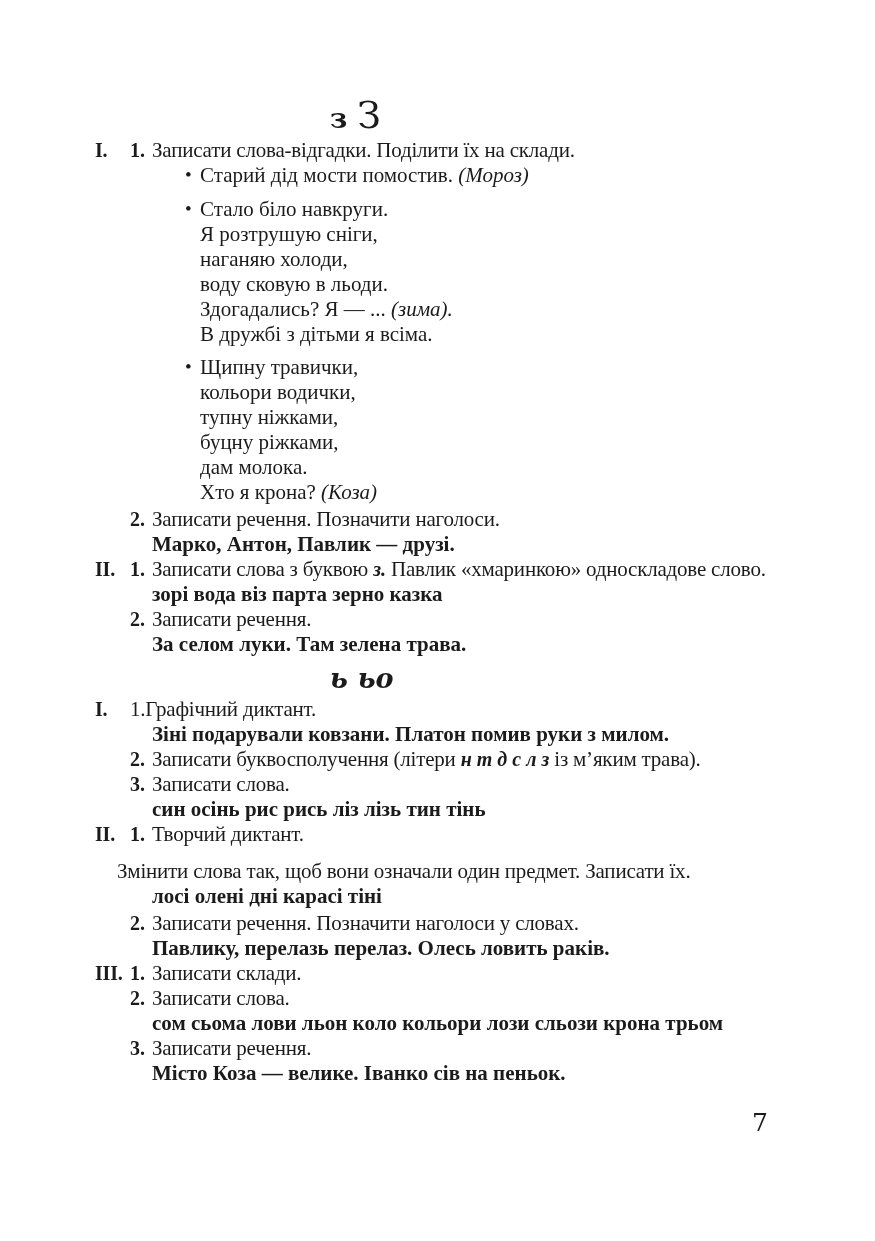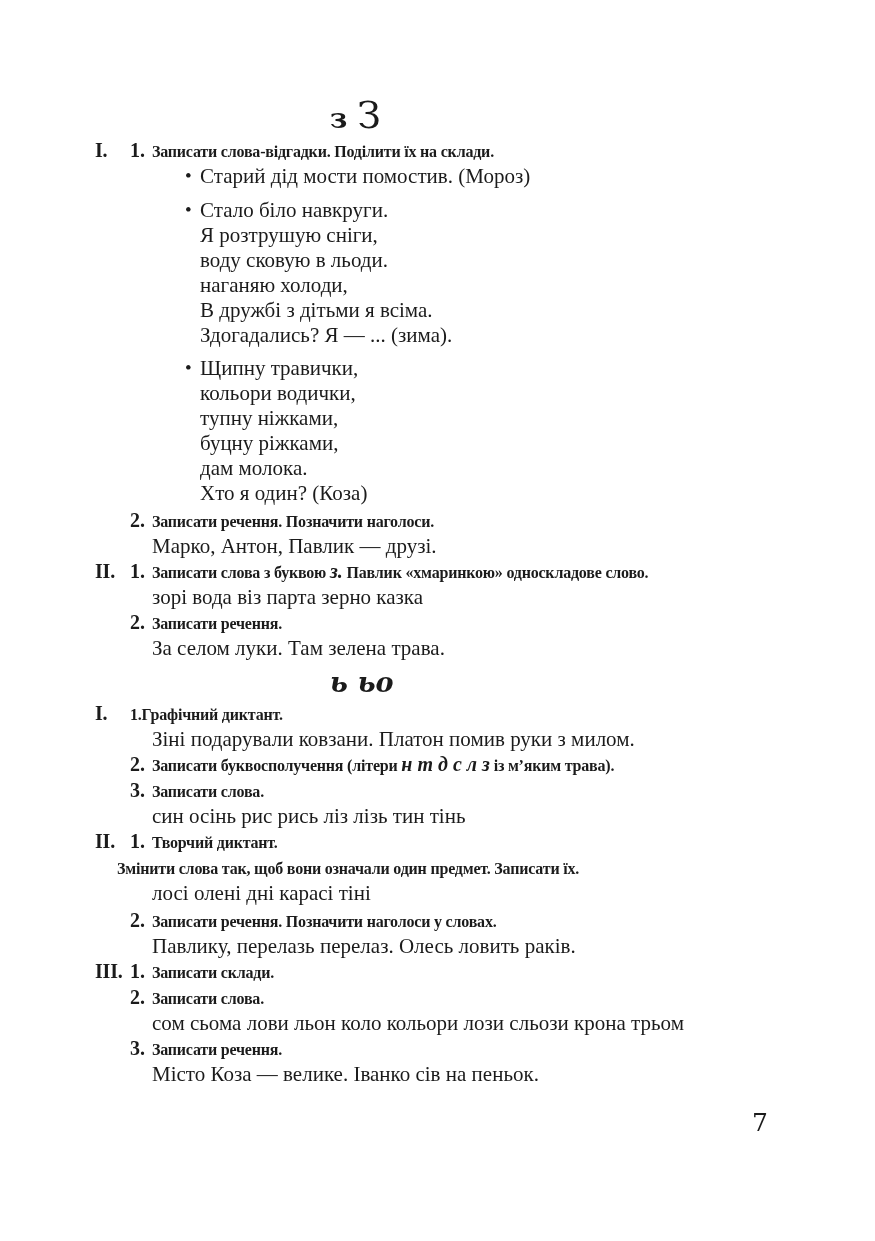--- a/index.html
+++ b/index.html
@@ -11,26 +11,26 @@
   .section-heading.second{height:34px;margin-top:6px;}
   .h-small{font-weight:700;font-size:27px;font-family:"DejaVu Serif", serif;}
   .h-large{font-size:38px;font-family:"DejaVu Serif", serif;}
   .h-bi{font-weight:700;font-style:italic;font-size:27px;font-family:"DejaVu Serif", serif;}
   .row{position:relative;line-height:25px;font-size:21px;white-space:nowrap;}
   .row .roman{position:absolute;left:0;font-weight:700;font-size:20px;letter-spacing:-0.2px;}
   .row .num{position:absolute;left:35px;font-weight:700;font-size:20px;}
   .line{display:block;}
   .ind-task{padding-left:57px;}
   .ind-num{padding-left:35px;}
-  .ind-content{padding-left:57px;}
+  .ind-content{padding-left:57px;font-weight:bold;}
   .ind-bullet{padding-left:105px;}
-  .ind-taskcont{padding-left:22px;}
+  .ind-taskcont{padding-left:22px;margin-top:12px;}
   .bullet-marker{position:absolute;left:90px;top:-1px;font-size:19px;}
-  .s-b{font-weight:700;font-size:16px;letter-spacing:-0.2px;}
-  .s-i{}
+  .s-b{font-weight:400;font-size:21px;letter-spacing:-0.2px;}
+  .s-i{font-style:italic;}
   .s-bi{font-weight:700;font-style:italic;font-size:20px;}
   .page-number{position:absolute;left:752px;top:1108px;font-size:25px;
         font-family:"DejaVu Serif", serif;}
 </style>
 </head>
 <body>
 
 <div class="page">
   <div class="content" id="doc">
       <div class="section">
@@ -48,49 +48,49 @@
           <span class="line ind-bullet"><span>Старий дід мости помостив. </span><span class="s-i">(Мороз)</span></span>
         </div>
         <div class="row" style="margin-top: 9px;">
           <span class="bullet-marker">•</span>
           <span class="line ind-bullet"><span>Стало біло навкруги.</span></span>
         </div>
         <div class="row">
           <span class="line ind-bullet"><span>Я розтрушую сніги,</span></span>
         </div>
         <div class="row">
+          <span class="line ind-bullet"><span>наганяю холоди,</span></span>
+        </div>
+        <div class="row">
           <span class="line ind-bullet"><span>воду сковую в льоди.</span></span>
         </div>
         <div class="row">
-          <span class="line ind-bullet"><span>наганяю холоди,</span></span>
+          <span class="line ind-bullet"><span>Здогадались? Я — ... </span><span class="s-i">(зима).</span></span>
         </div>
         <div class="row">
           <span class="line ind-bullet"><span>В дружбі з дітьми я всіма.</span></span>
-        </div>
-        <div class="row">
-          <span class="line ind-bullet"><span>Здогадались? Я — ... </span><span class="s-i">(зима).</span></span>
         </div>
         <div class="row" style="margin-top: 8px;">
           <span class="bullet-marker">•</span>
           <span class="line ind-bullet"><span>Щипну травички,</span></span>
         </div>
         <div class="row">
           <span class="line ind-bullet"><span>кольори водички,</span></span>
         </div>
         <div class="row">
           <span class="line ind-bullet"><span>тупну ніжками,</span></span>
         </div>
         <div class="row">
           <span class="line ind-bullet"><span>буцну ріжками,</span></span>
         </div>
         <div class="row">
           <span class="line ind-bullet"><span>дам молока.</span></span>
         </div>
         <div class="row">
-          <span class="line ind-bullet"><span>Хто я один? </span><span class="s-i">(Коза)</span></span>
+          <span class="line ind-bullet"><span>Хто я крона? </span><span class="s-i">(Коза)</span></span>
         </div>
         <div class="row" style="margin-top: 2px;">
           <span class="num">2.</span>
           <span class="line ind-task"><span class="s-b">Записати речення. Позначити наголоси.</span></span>
         </div>
         <div class="row">
           <span class="line ind-content"><span>Марко, Антон, Павлик — друзі.</span></span>
         </div>
         <div class="row">
           <span class="roman">II.</span>

